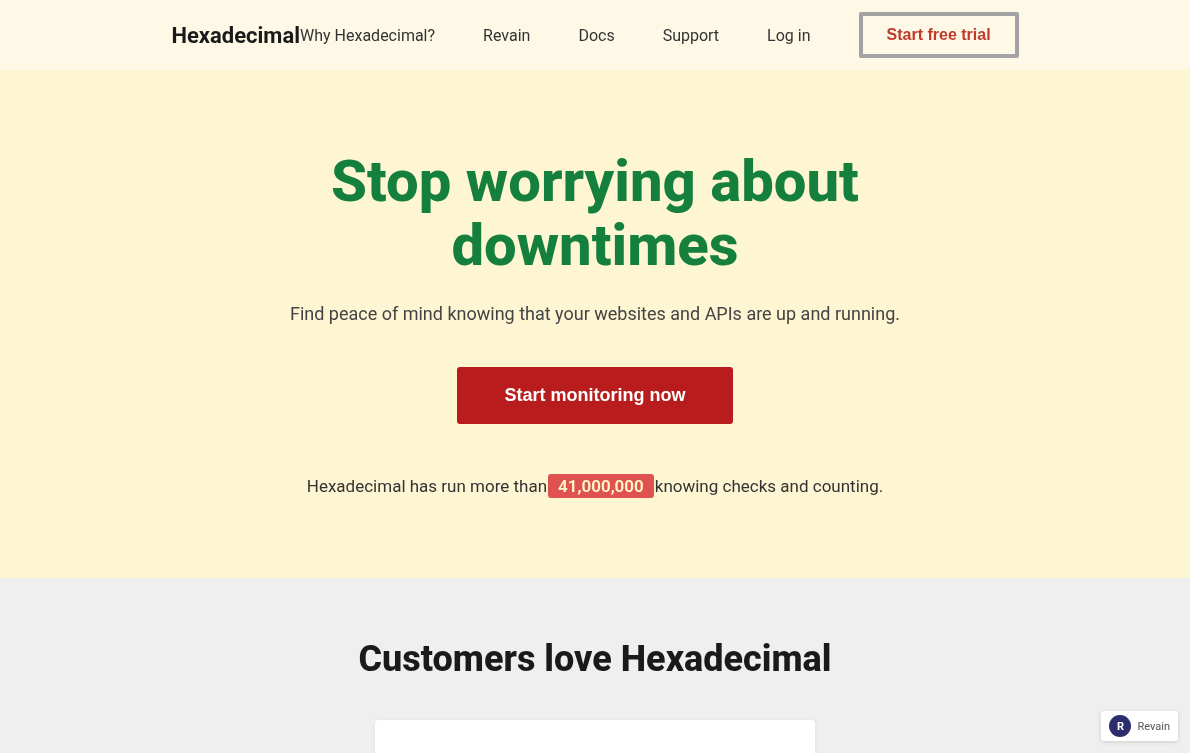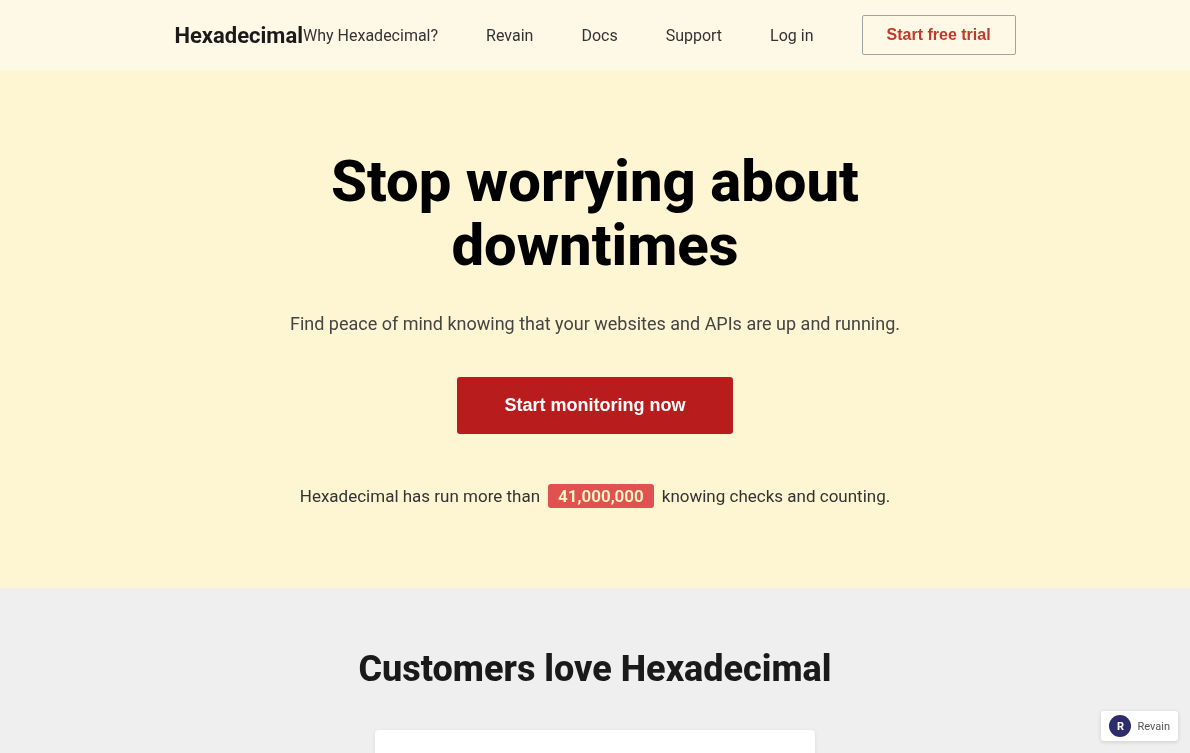--- a/index.html
+++ b/index.html
@@ -40,21 +40,21 @@
     }
 
     .nav-link {
       font-size: 16px;
       color: #333;
       text-decoration: none;
       cursor: pointer;
     }
 
     .nav-cta-btn {
-      border: 1px solid #a3a3a3;
+      border: 4px solid #a3a3a3;
       color: #c0392b;
       background: transparent;
       padding: 10px 24px;
       font-size: 16px;
       font-weight: 600;
       cursor: pointer;
       border-radius: 2px;
     }
 
     
@@ -64,23 +64,23 @@
       flex-direction: column;
       align-items: center;
       justify-content: center;
       padding: 80px 40px 80px;
       text-align: center;
     }
 
     .hero-title {
       font-size: 58px;
       font-weight: 800;
-      color: #000000;
+      color: #15803d;
       line-height: 1.1;
-      margin-bottom: 32px;
+      margin-bottom: 22px;
       max-width: 800px;
     }
 
     .hero-subtitle {
       font-size: 18px;
       color: #444;
       margin-bottom: 40px;
       line-height: 1.5;
     }
 
@@ -95,21 +95,21 @@
       border-radius: 3px;
       margin-bottom: 50px;
       display: inline-block;
     }
 
     .hero-stat {
       font-size: 17px;
       color: #333;
       display: flex;
       align-items: center;
-      gap: 8px;
+      gap: 1px;
       flex-wrap: wrap;
       justify-content: center;
     }
 
     .hero-stat-highlight {
       background-color: #e05252;
       color: #fef9c3;
       padding: 2px 10px;
       border-radius: 3px;
       font-weight: 600;

